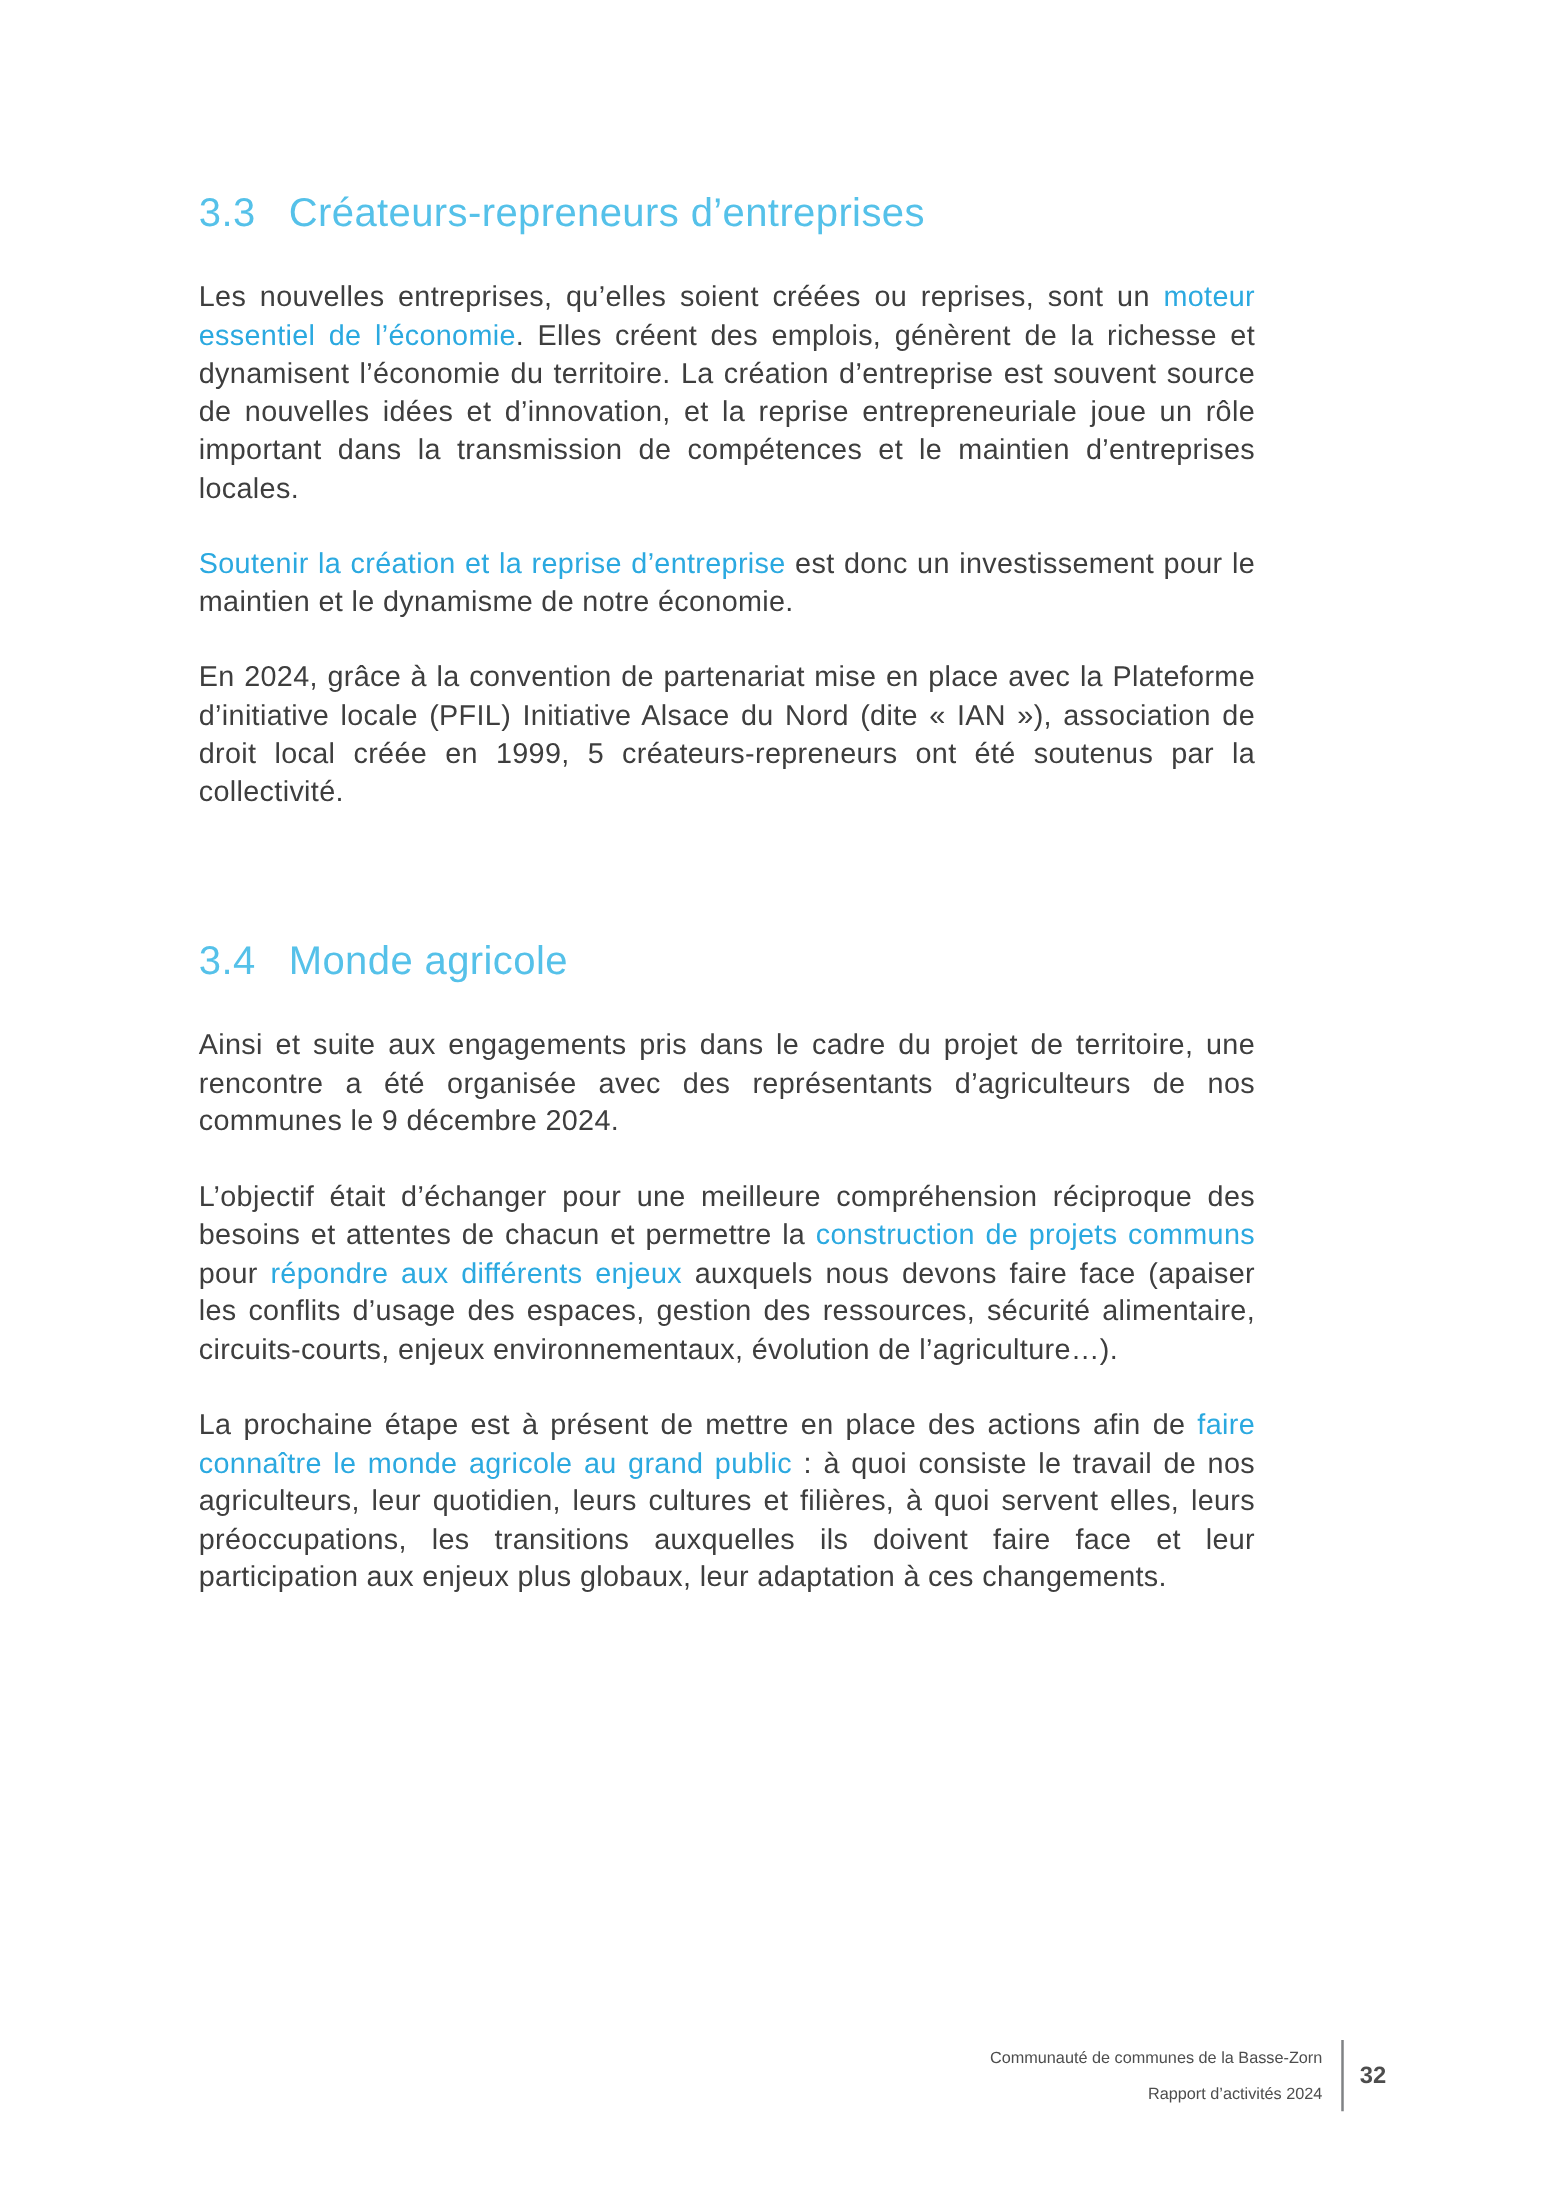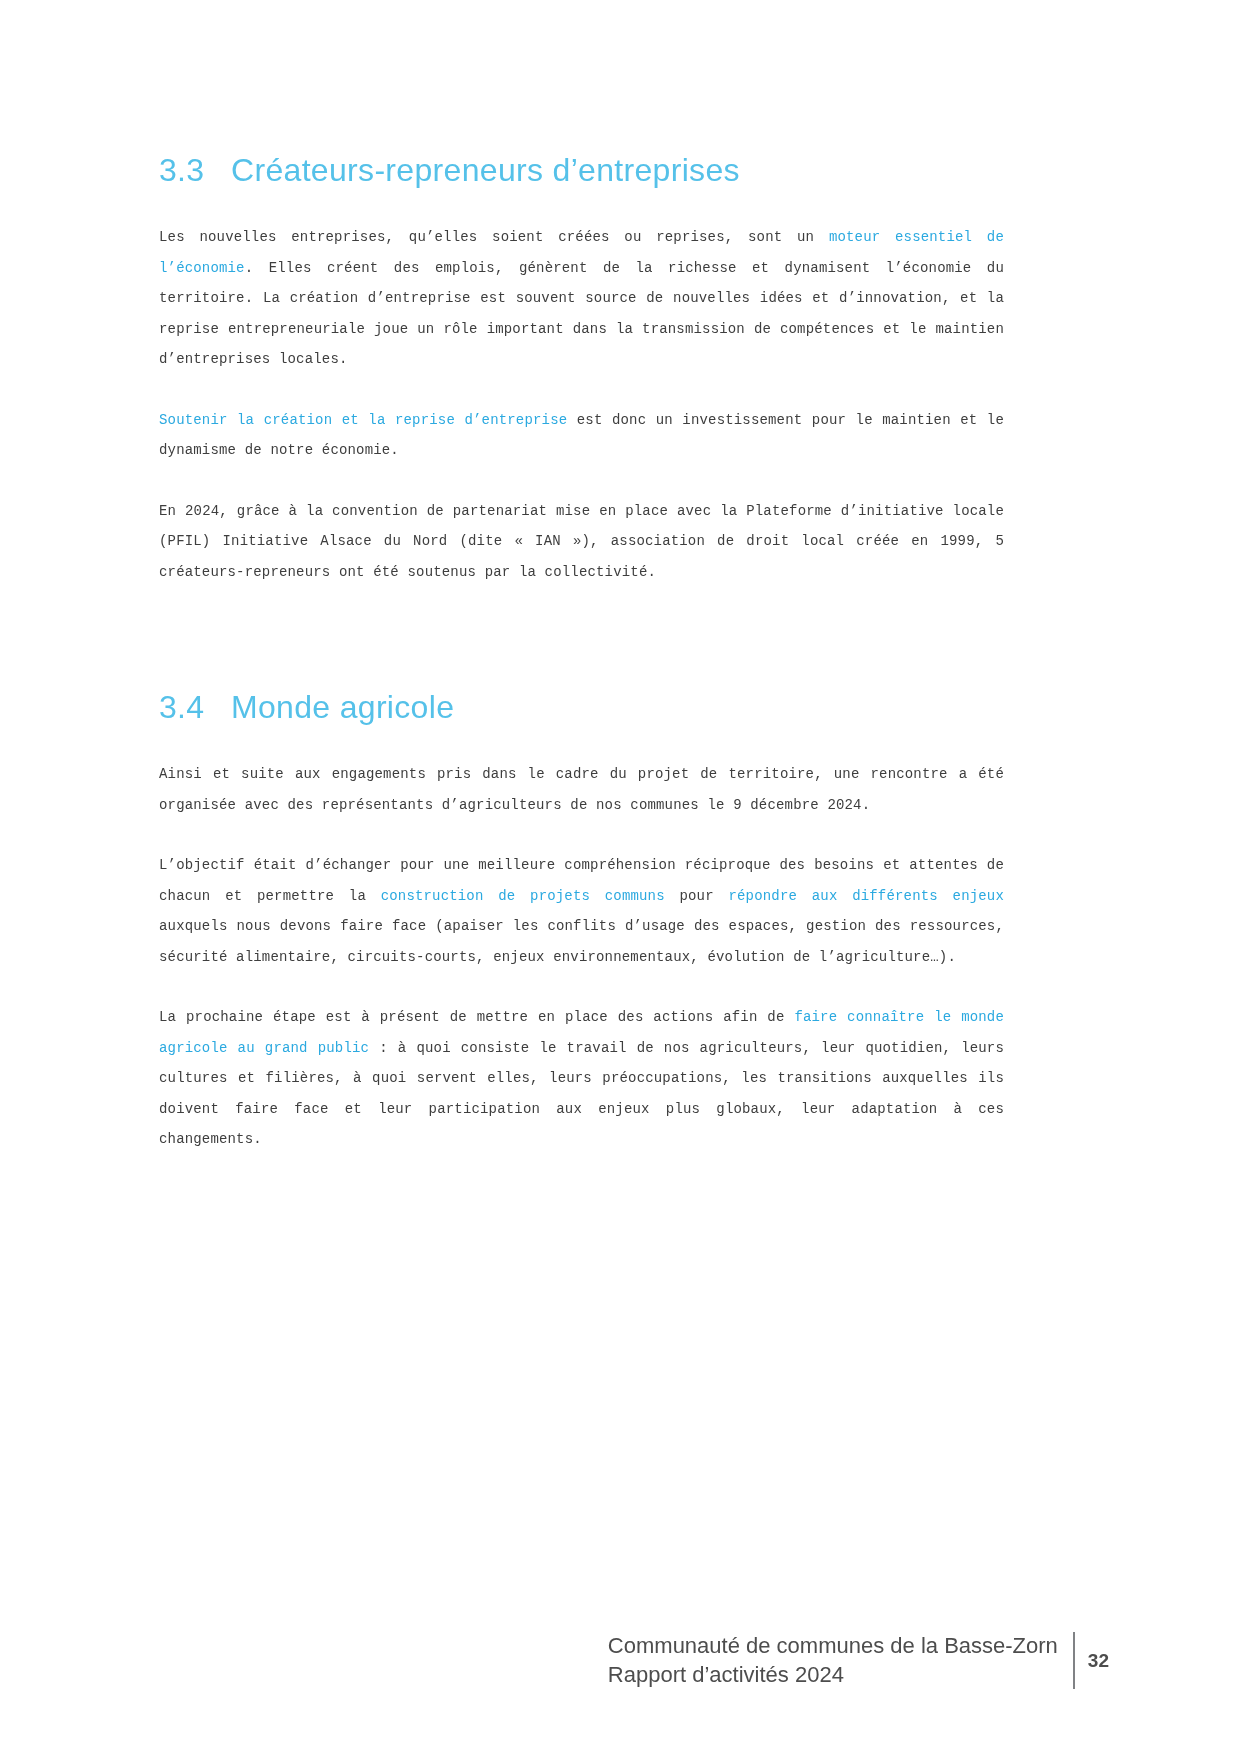--- a/index.html
+++ b/index.html
@@ -26,38 +26,37 @@
     margin:0 0 32px 0;
   }
   section + section .section-heading{
     margin-top:100px;
   }
   .section-number{
     display:inline-block;
     min-width:72px;
   }
   .body-paragraph{
-    font-size:14px;
+    font-size:23px;
     line-height:30.5px;
     letter-spacing:.012em;
     color:var(--body,#3e3e3e);
     text-align:justify;
     margin:0 0 30px 0;
-    font-family:Liberation Mono, monospace;
   }
   .accent{color:var(--accent,#2ba9e0);}
   .footer{
     position:absolute;
     top:1632px;right:157px;
     display:flex;
     align-items:center;
   }
   .footer-text{
-    text-align:left;
-    font-size:22px;
+    text-align:right;
+    font-size:13px;
     line-height:28.5px;
     color:var(--footer,#4d4d4d);
   }
   .footer-divider{
     width:2px;height:57px;
     background:var(--divider,#808285);
     margin:0 13px 0 15px;
   }
   .footer-page{
     font-size:19px;

